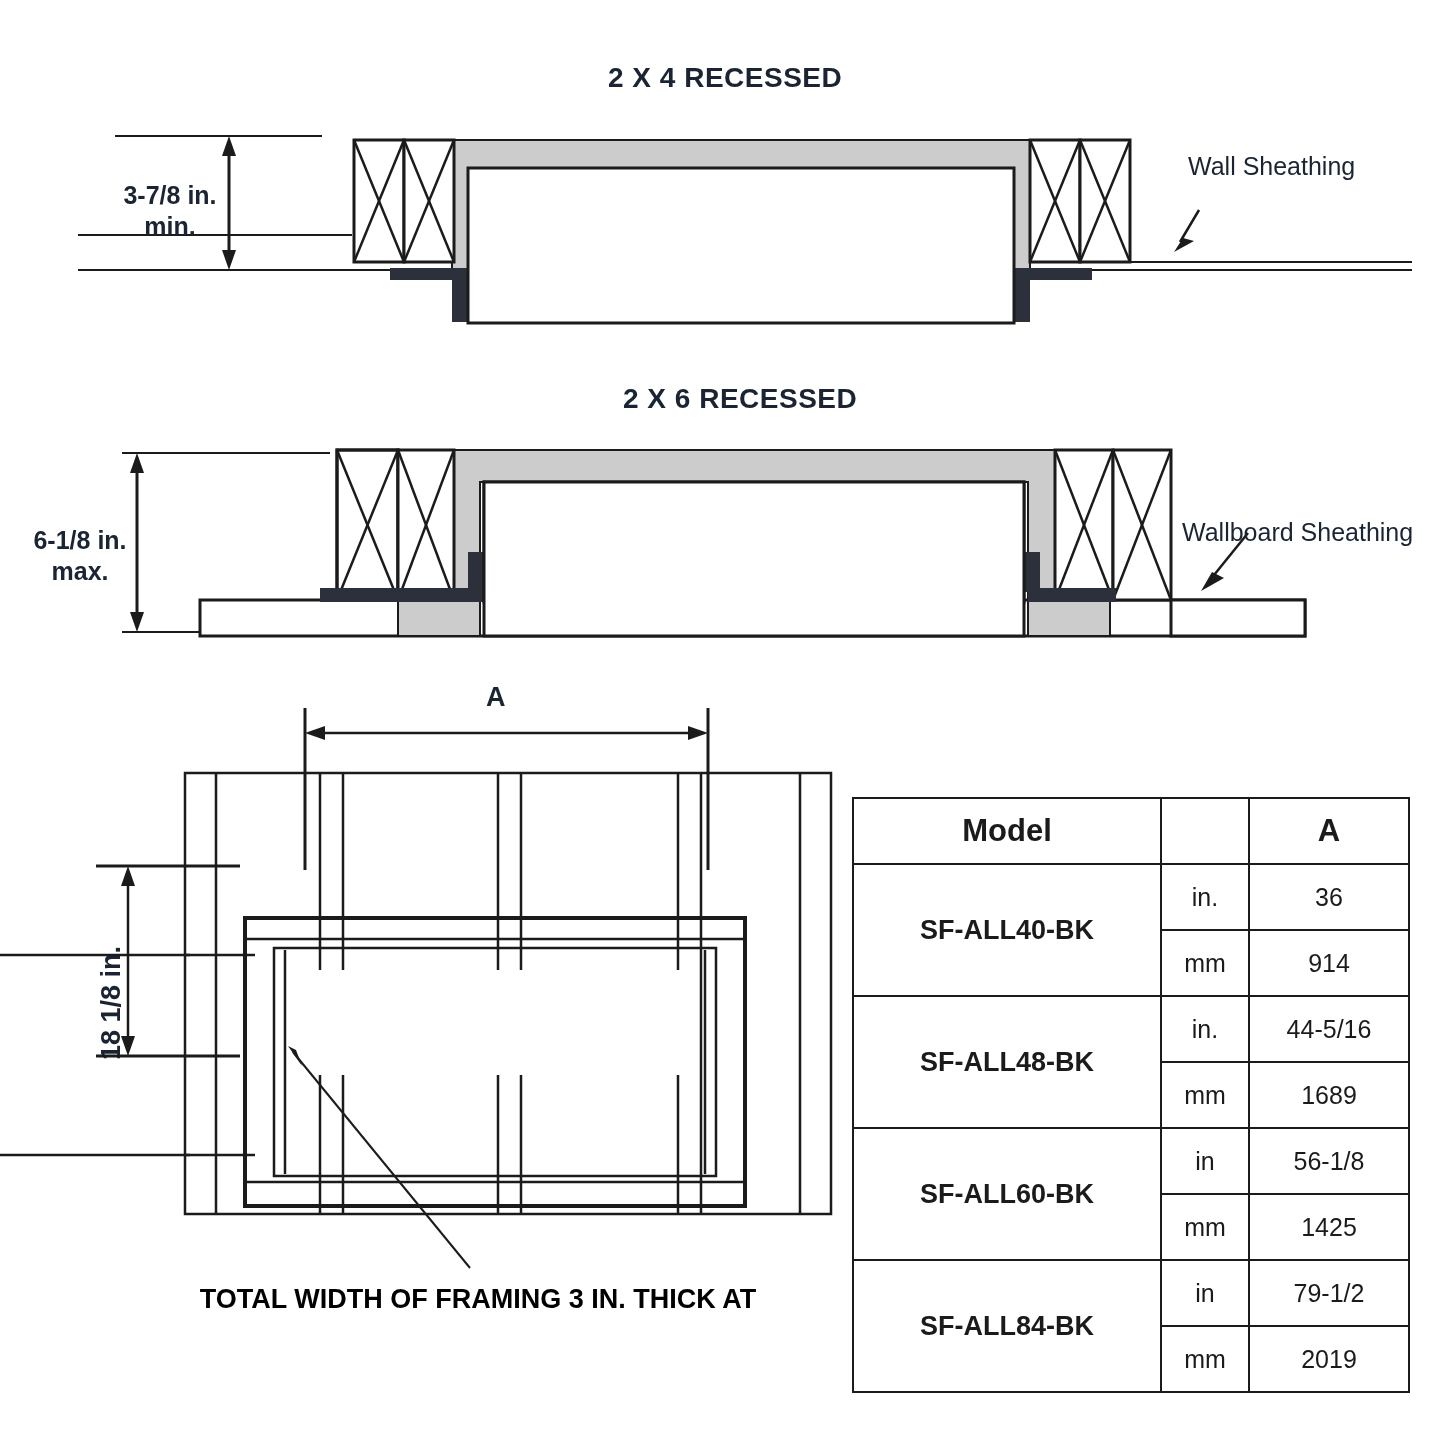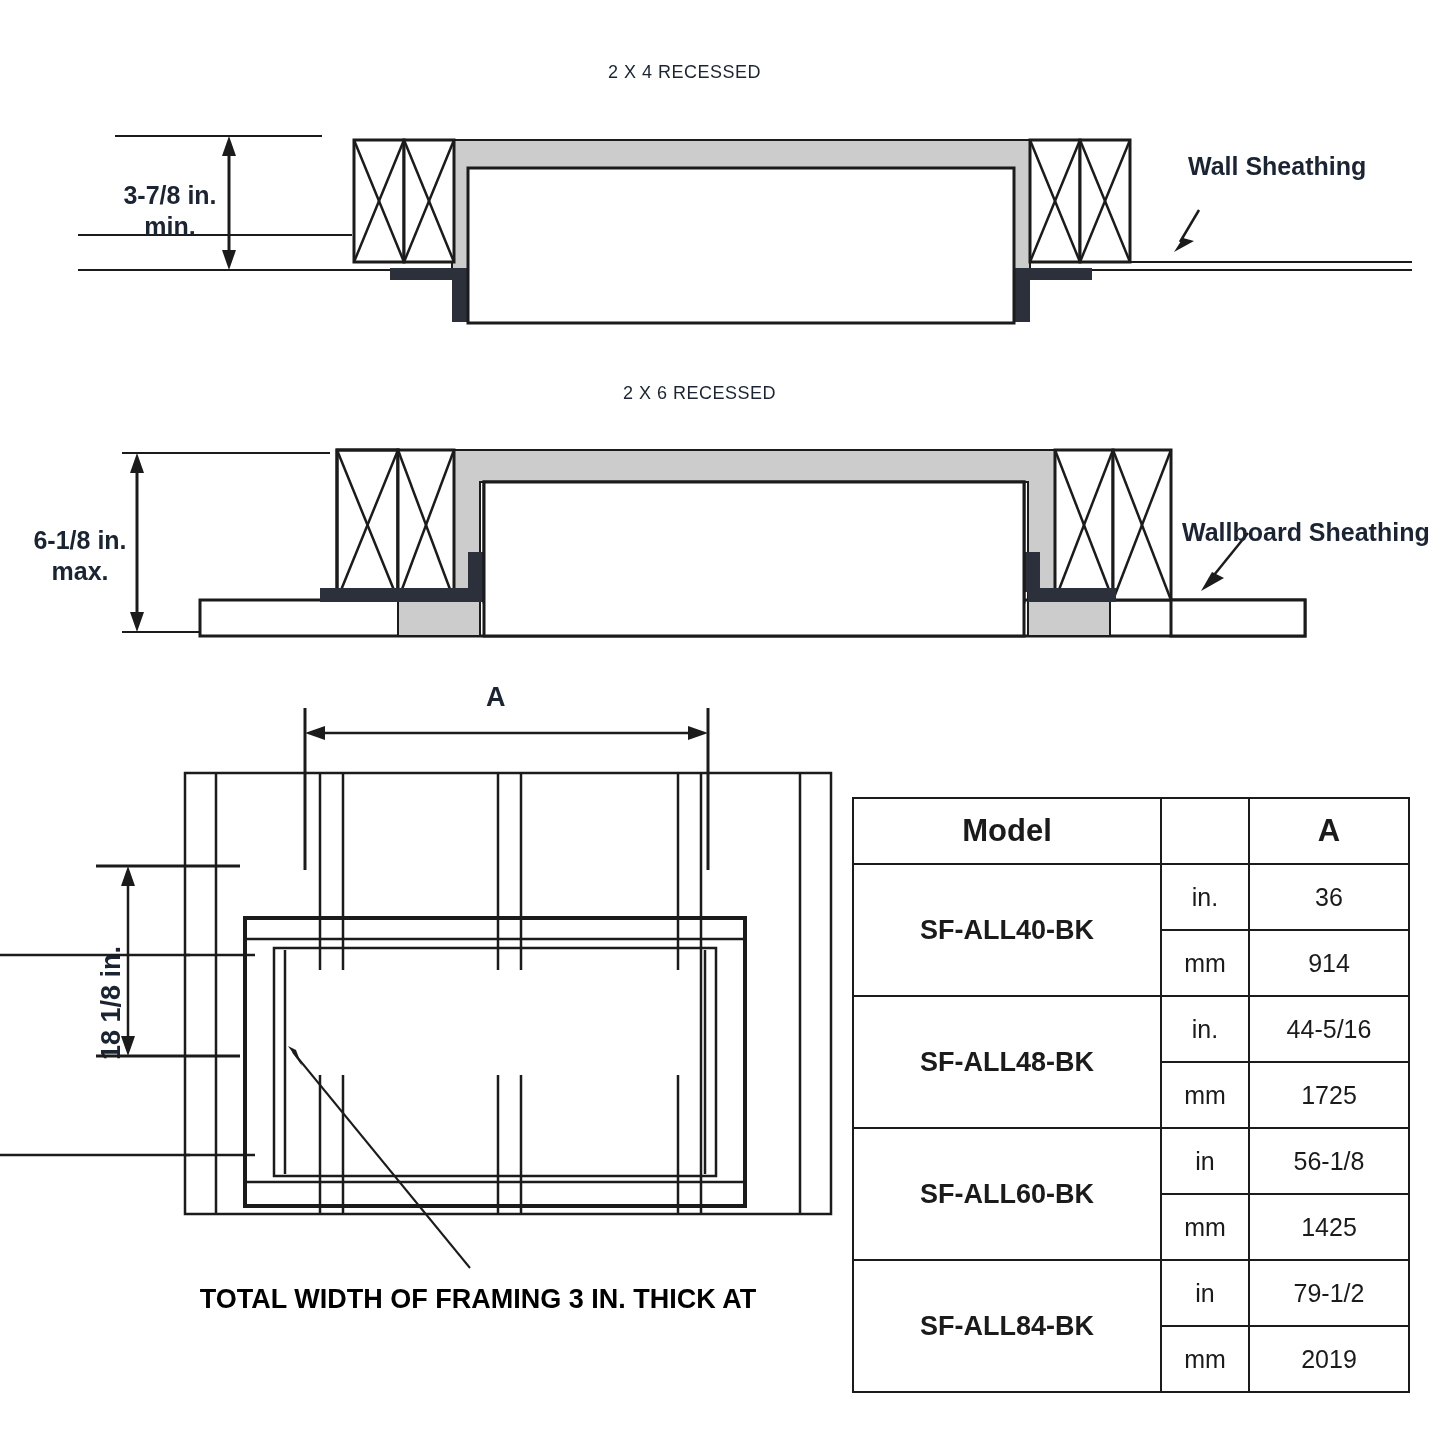--- a/index.html
+++ b/index.html
@@ -9,36 +9,36 @@
   }
   #page{
     position:relative;
     width:1445px;
     height:1445px;
     background:#ffffff;
     overflow:hidden;
   }
   .abs{position:absolute;}
   .ttl{
-    font-weight:normal;
-    font-size:18px;
+    font-weight:bold;
+    font-size:28px;
     color:#1b2433;
     letter-spacing:0.5px;
     white-space:nowrap;
   }
   .dimlbl{
     font-weight:bold;
     font-size:25px;
     color:#1b2433;
     line-height:1.25;
     text-align:center;
     white-space:nowrap;
   }
   .calloutlbl{
-    font-weight:bold;
+    font-weight:normal;
     font-size:25px;
     color:#1b2433;
     white-space:nowrap;
   }
   .alabel{
     font-weight:bold;
     font-size:27px;
     color:#1b2433;
   }
   .vlabel{
@@ -355,21 +355,21 @@
           <td>914</td>
         </tr>
 
         <tr>
           <td class="modelname" rowspan="2">SF-ALL48-BK</td>
           <td>in.</td>
           <td>44-5/16</td>
         </tr>
         <tr>
           <td>mm</td>
-          <td>1725</td>
+          <td>1689</td>
         </tr>
 
         <tr>
           <td class="modelname" rowspan="2">SF-ALL60-BK</td>
           <td>in</td>
           <td>56-1/8</td>
         </tr>
         <tr>
           <td>mm</td>
           <td>1425</td>

